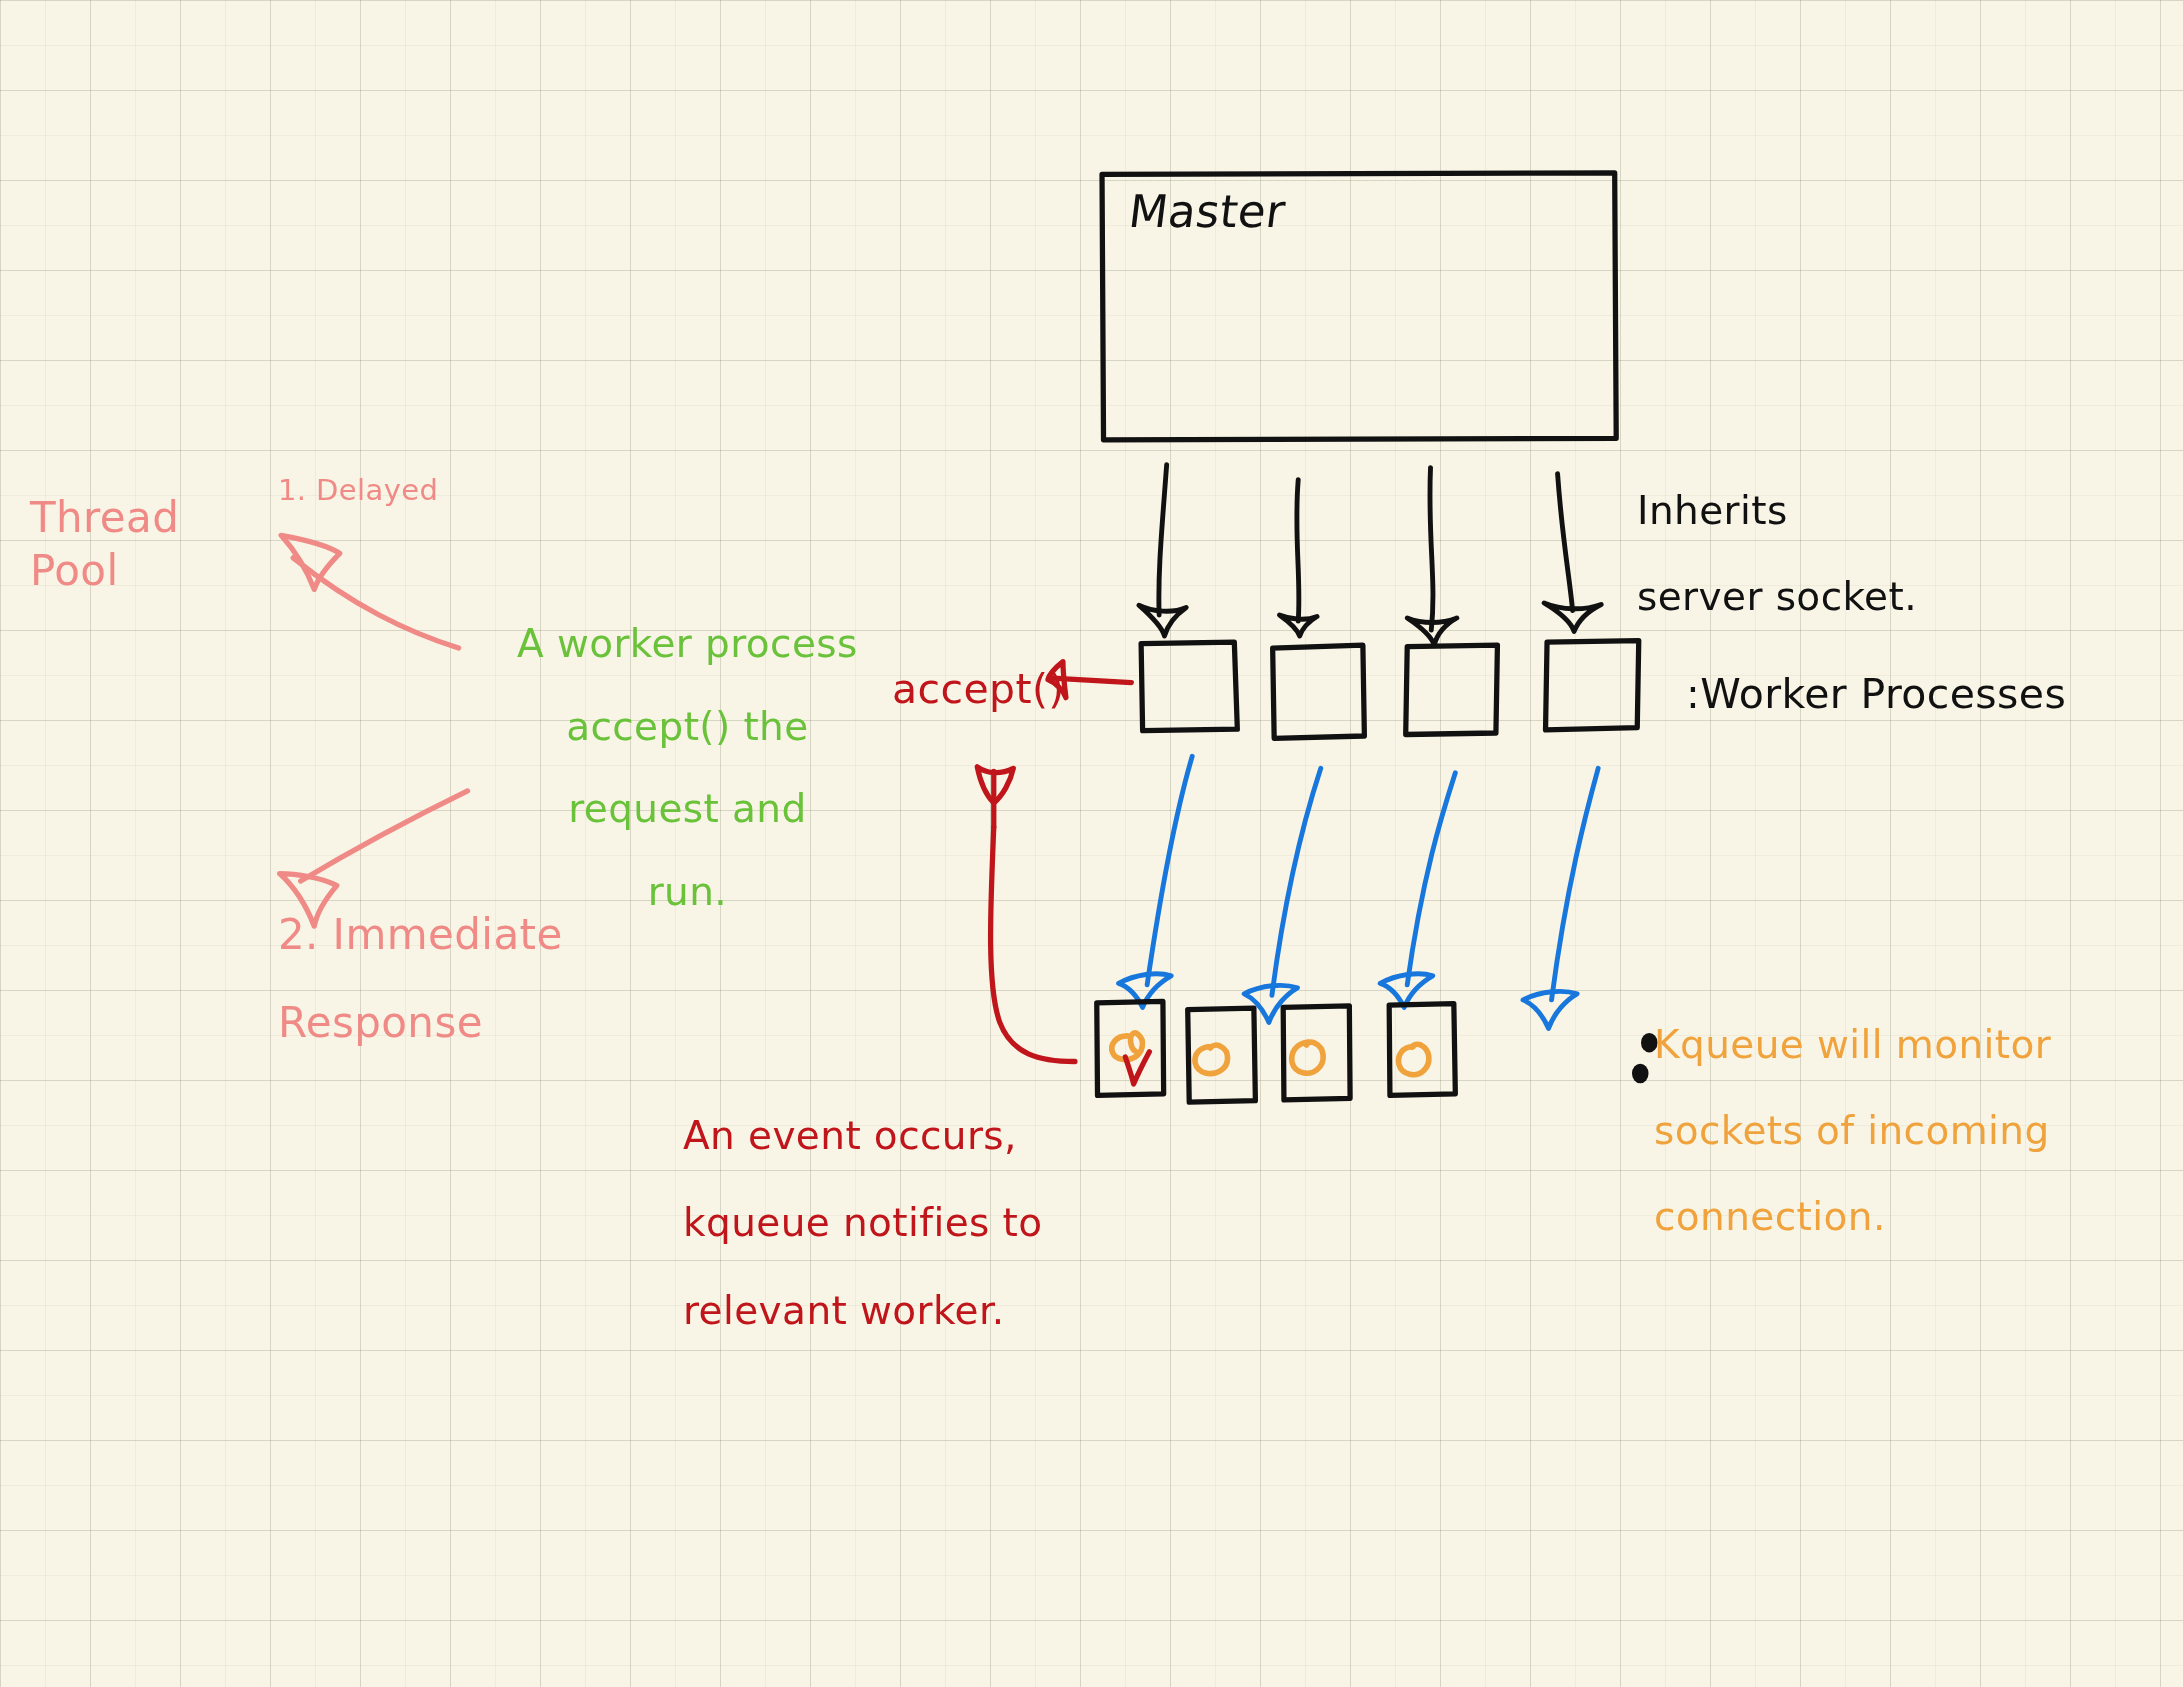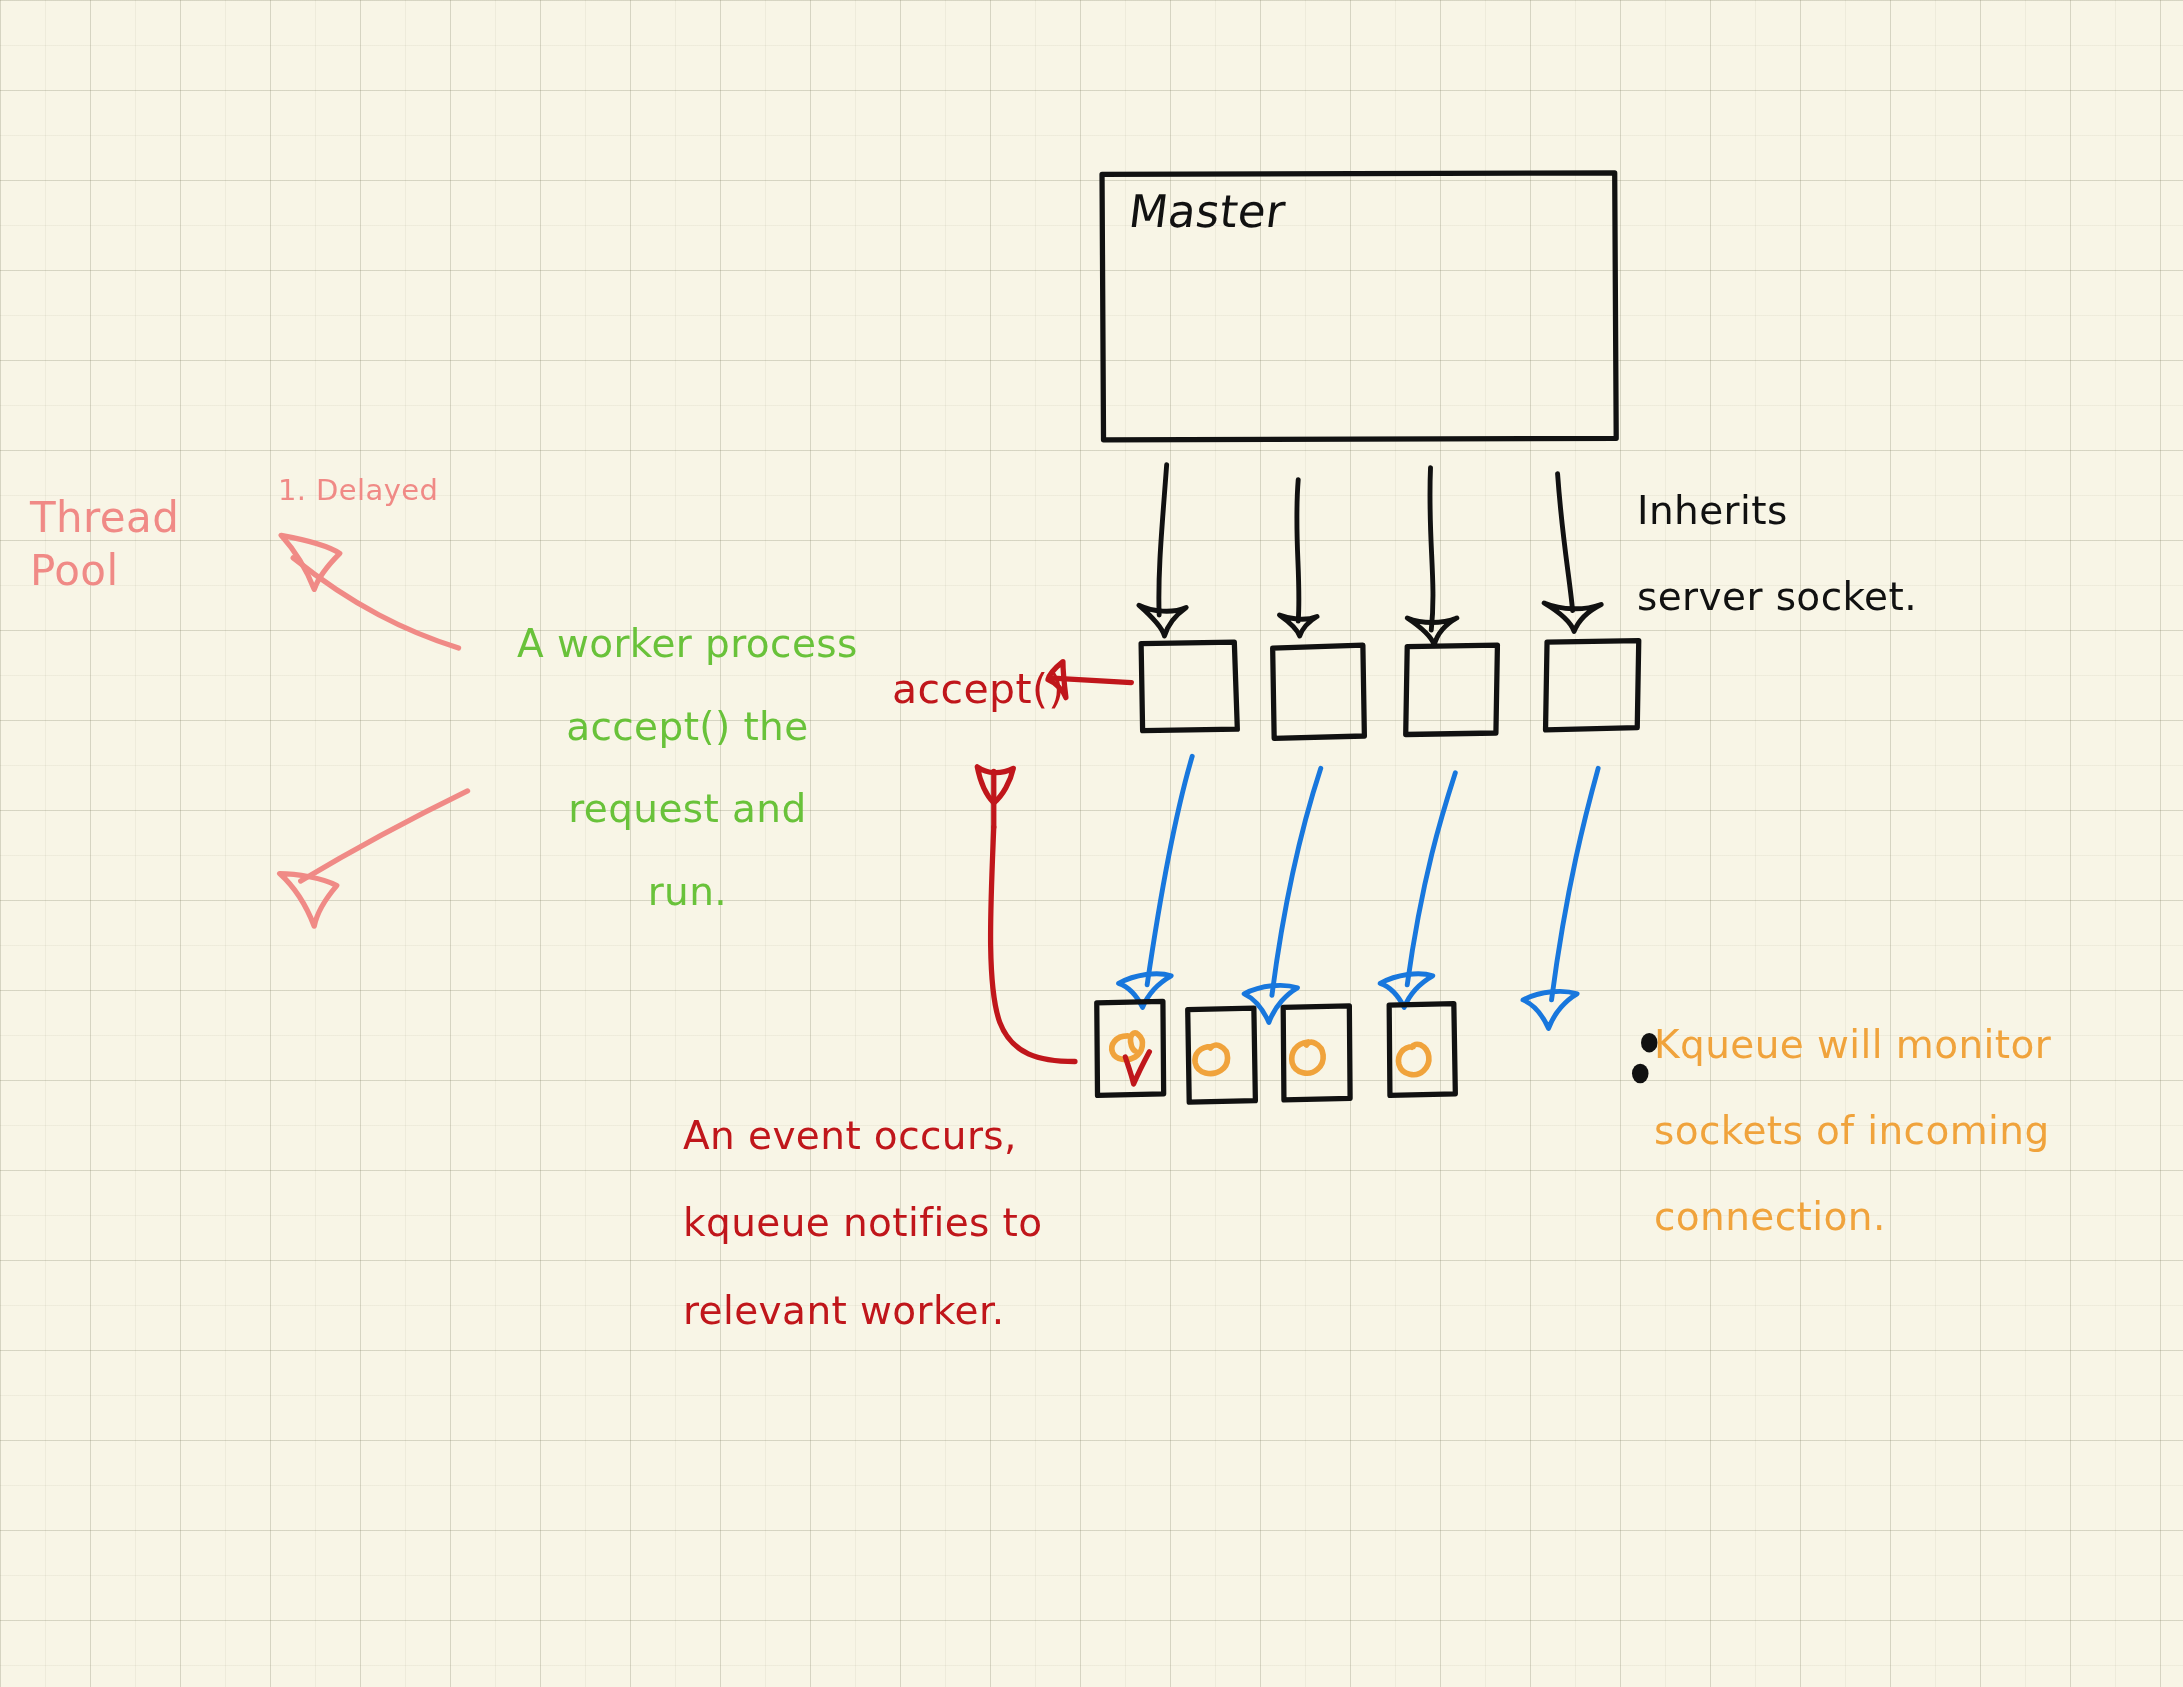--- a/index.html
+++ b/index.html
@@ -144,35 +144,39 @@
 
   </svg>
 
   <div class="lbl hand ink-black" style="left:1129px; top:180px; font-size:45px;"><span class="skew">Master</span></div>
 
   <div class="lbl hand ink-pink" style="left:30px; top:492px; font-size:42px; line-height:1.25;">Thread
 Pool</div>
 
   <div class="lbl hand ink-pink" style="left:278px; top:470px; font-size:29px;text-align:right;">1. Delayed</div>
 
+  <div class="lbl hand ink-pink" style="left:278px; top:913px; font-size:42px; line-height:1.05;">2. Immediate
+
+Response</div>
 
   <div class="lbl hand ink-green" style="left:517px; top:623px; font-size:39px; line-height:1.06;text-align:center;">A worker process
 
 accept() the
 
 request and
 
 run.</div>
 
   <div class="lbl hand ink-red" style="left:892px; top:660px; font-size:41px;">accept()</div>
 
   <div class="lbl hand ink-black" style="left:1637px; top:490px; font-size:39px; line-height:1.10;">Inherits
 
 server socket.</div>
 
+  <div class="lbl hand ink-black" style="left:1686px; top:665px; font-size:41px;">:Worker Processes</div>
 
 
   <div class="lbl hand ink-orange" style="left:1654px; top:1015px; font-size:39px; line-height:1.10;margin-top:9px;">Kqueue will monitor
 
 sockets of incoming
 
 connection.</div>
 
   <div class="lbl hand ink-red" style="left:683px; top:1114px; font-size:39px; line-height:1.12;">An event occurs,
 

